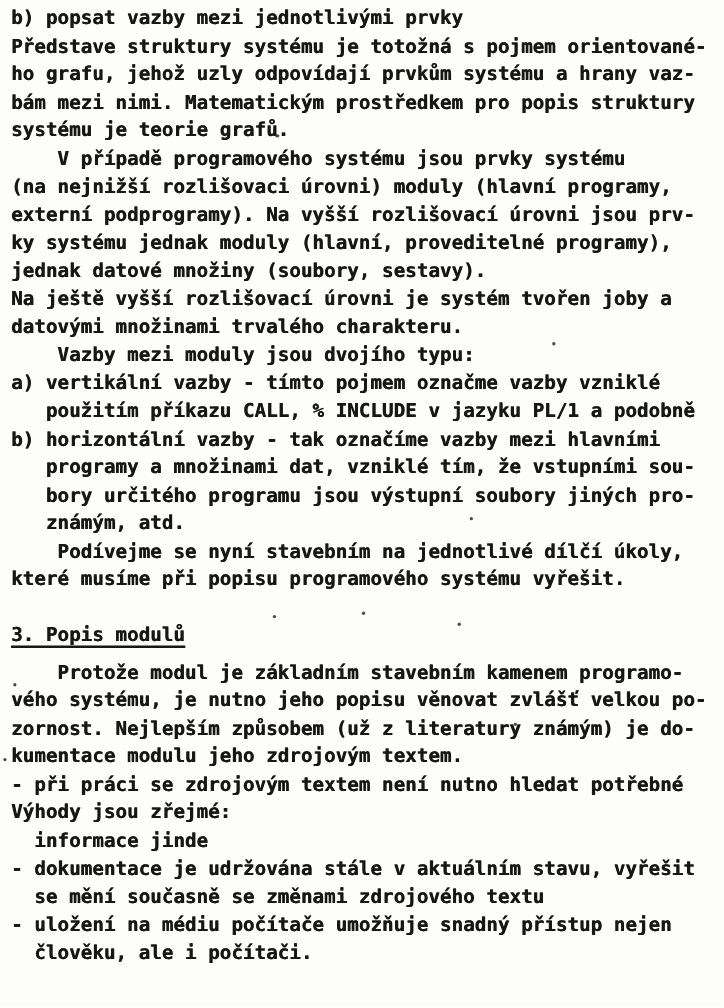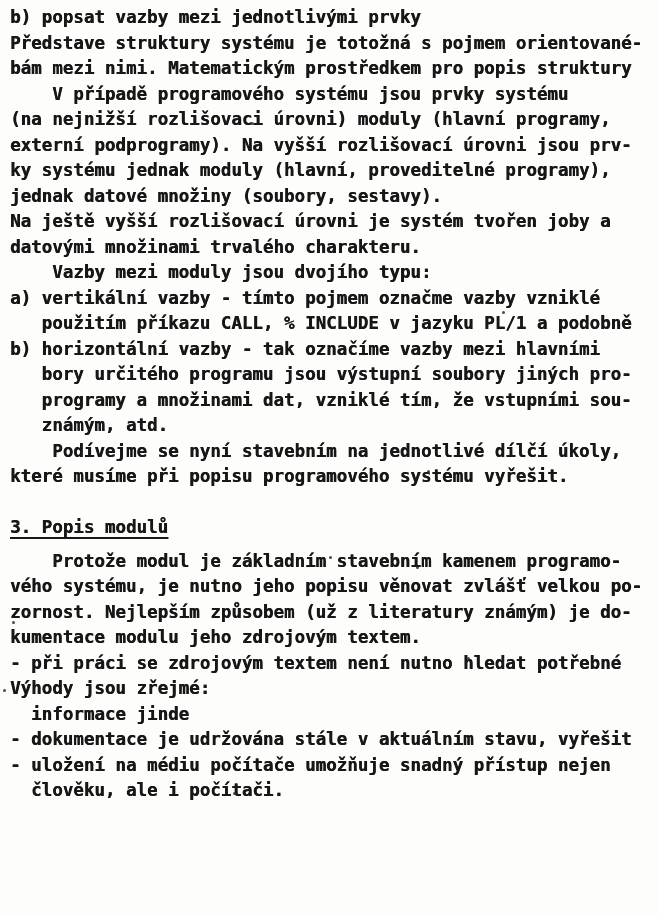--- a/index.html
+++ b/index.html
@@ -45,47 +45,50 @@
     opacity: 0.85;
   }
 </style>
 </head>
 <body>
 
 <div class="page">
   <div class="text-block" id="text-block">
       <div class="line">b) popsat vazby mezi jednotlivými prvky</div>
       <div class="line">Představe struktury systému je totožná s pojmem orientované-</div>
+      <div class="line">ho grafu, jehož uzly odpovídají prvkům systému a hrany vaz-</div>
       <div class="line">bám mezi nimi. Matematickým prostředkem pro popis struktury</div>
+      <div class="line">systému je teorie grafů.</div>
       <div class="line">    V případě programového systému jsou prvky systému</div>
       <div class="line">(na nejnižší rozlišovaci úrovni) moduly (hlavní programy,</div>
       <div class="line">externí podprogramy). Na vyšší rozlišovací úrovni jsou prv-</div>
       <div class="line">ky systému jednak moduly (hlavní, proveditelné programy),</div>
       <div class="line">jednak datové množiny (soubory, sestavy).</div>
       <div class="line">Na ještě vyšší rozlišovací úrovni je systém tvořen joby a</div>
       <div class="line">datovými množinami trvalého charakteru.</div>
       <div class="line">    Vazby mezi moduly jsou dvojího typu:</div>
       <div class="line">a) vertikální vazby - tímto pojmem označme vazby vzniklé</div>
       <div class="line">   použitím příkazu CALL, % INCLUDE v jazyku PL/1 a podobně</div>
       <div class="line">b) horizontální vazby - tak označíme vazby mezi hlavními</div>
+      <div class="line">   programy a množinami dat, vzniklé tím, že vstupními sou-</div>
       <div class="line">   bory určitého programu jsou výstupní soubory jiných pro-</div>
-      <div class="line">   programy a množinami dat, vzniklé tím, že vstupními sou-</div>
       <div class="line">   známým, atd.</div>
       <div class="line">    Podívejme se nyní stavebním na jednotlivé dílčí úkoly,</div>
       <div class="line">které musíme při popisu programového systému vyřešit.</div>
       <div class="line blank"></div>
       <div class="line heading">3. Popis modulů</div>
       <div class="line">    Protože modul je základním stavebním kamenem programo-</div>
       <div class="line">vého systému, je nutno jeho popisu věnovat zvlášť velkou po-</div>
       <div class="line">zornost. Nejlepším způsobem (už z literatury známým) je do-</div>
       <div class="line">kumentace modulu jeho zdrojovým textem.</div>
       <div class="line">- při práci se zdrojovým textem není nutno hledat potřebné</div>
       <div class="line">Výhody jsou zřejmé:</div>
       <div class="line">  informace jinde</div>
       <div class="line">- dokumentace je udržována stále v aktuálním stavu, vyřešit</div>
+      <div class="line">  se mění současně se změnami zdrojového textu</div>
       <div class="line">- uložení na médiu počítače umožňuje snadný přístup nejen</div>
       <div class="line">  člověku, ale i počítači.</div>
     </div>
 <div class="speck" style="left: 250px; top: 122px; width: 4px; height: 3px;"></div>
     <div class="speck" style="left: 502px; top: 311px; width: 3px; height: 3px;"></div>
     <div class="speck" style="left: 427px; top: 470px; width: 3px; height: 3px;"></div>
     <div class="speck" style="left: 248px; top: 559px; width: 3px; height: 3px;"></div>
     <div class="speck" style="left: 329px; top: 556px; width: 3px; height: 3px;"></div>
     <div class="speck" style="left: 416px; top: 566px; width: 3px; height: 3px;"></div>
     <div class="speck" style="left: 12px; top: 621px; width: 3px; height: 3px;"></div>

